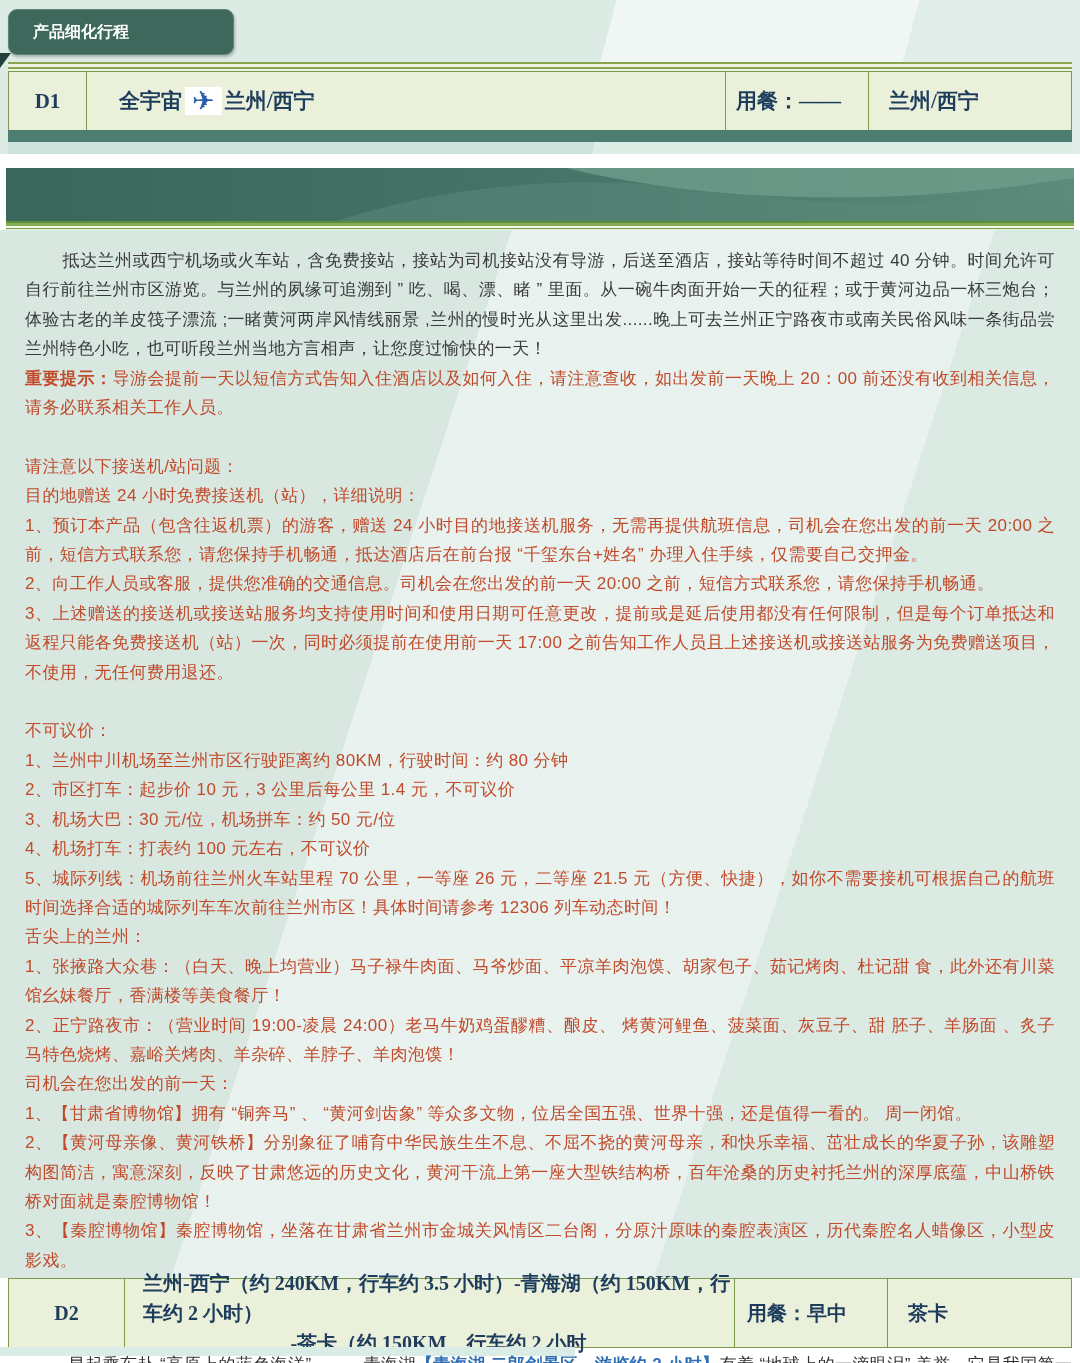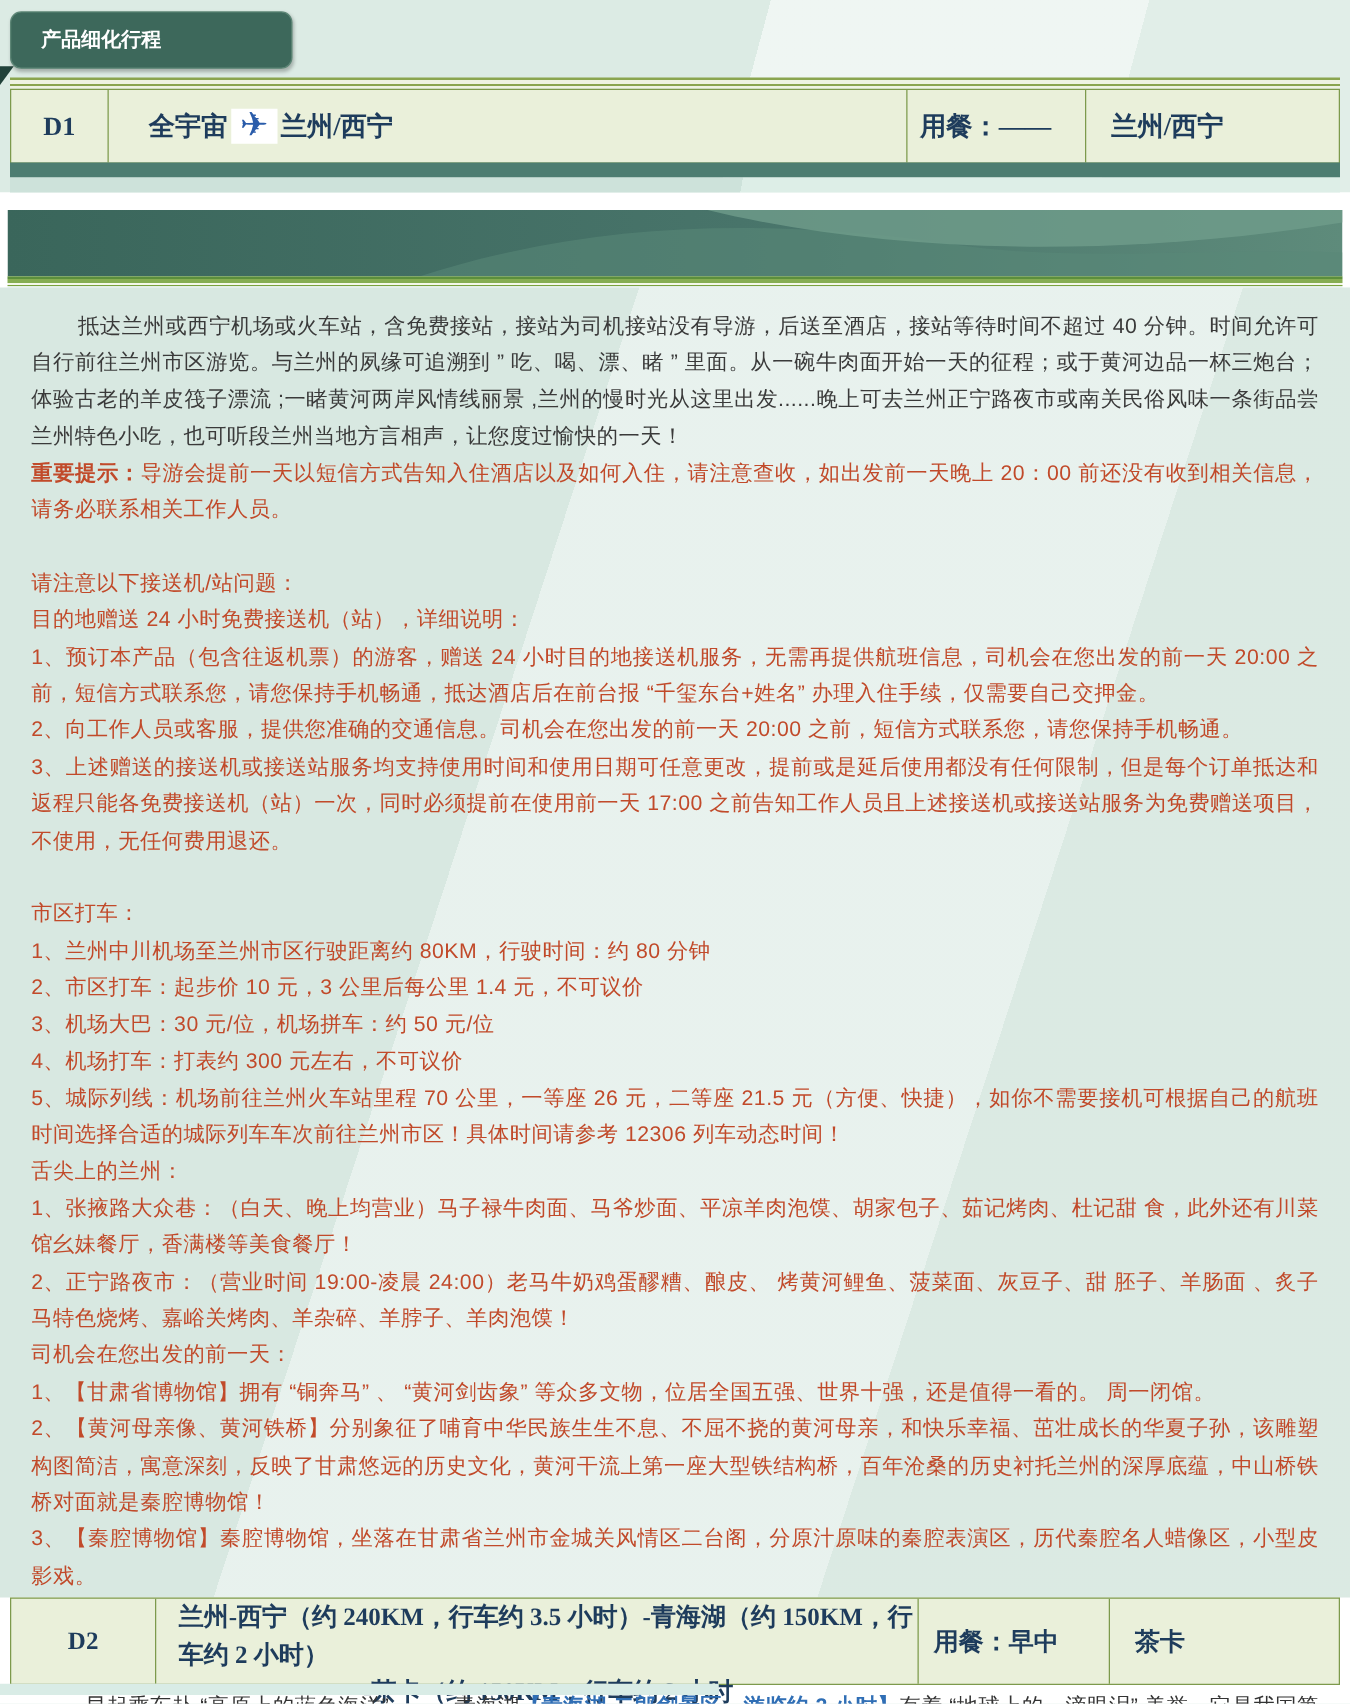--- a/index.html
+++ b/index.html
@@ -54,21 +54,21 @@
   .d1-c2{flex:1;padding-left:32px;}
   .d1-c3{width:132px;padding-left:10px;}
   .d1-c4{width:182px;padding-left:20px;}
   .plane{
     display:inline-block;background:#ffffff;color:#2a5caa;
     font-size:27px;line-height:26px;padding:1px 7px;margin:0 3px;
     font-family:"DejaVu Sans",sans-serif;font-weight:normal;
   }
   .d2-table{top:1278px;height:68px;font-size:20px;}
   .d2-c1{width:115px;}
-  .d2-c2{flex:1;padding-left:18px;flex-direction:column;align-items:flex-start;justify-content:space-between;line-height:30px;}
+  .d2-c2{flex:1;padding-left:18px;flex-direction:column;align-items:flex-start;justify-content:center;line-height:30px;}
   .d2-c3{width:140px;padding-left:12px;}
   .d2-c4{width:163px;padding-left:20px;}
 
   
   .teal-bar{top:130px;left:8px;width:1064px;height:12px;background:#4d7d71;}
   .mint-strip{
     top:142px;left:8px;width:1064px;height:12px;
     background:linear-gradient(100deg,#cde2da 55%, #ddeee7 55%);
   }
   .banner{top:168px;left:6px;width:1068px;height:53px;}
@@ -156,25 +156,25 @@
 
   <div class="abs content">
     <div class="text">
       <p class="dark indent">抵达兰州或西宁机场或火车站，含免费接站，接站为司机接站没有导游，后送至酒店，接站等待时间不超过 40 分钟。时间允许可自行前往兰州市区游览。与兰州的夙缘可追溯到 ” 吃、喝、漂、睹 ” 里面。从一碗牛肉面开始一天的征程；或于黄河边品一杯三炮台；体验古老的羊皮筏子漂流 ;一睹黄河两岸风情线丽景 ,兰州的慢时光从这里出发......晚上可去兰州正宁路夜市或南关民俗风味一条街品尝兰州特色小吃，也可听段兰州当地方言相声，让您度过愉快的一天！</p>
       <p class="red"><b>重要提示：</b><span>导游会提前一天以短信方式告知入住酒店以及如何入住，请注意查收，如出发前一天晚上 20：00 前还没有收到相关信息，请务必联系相关工作人员。</span></p>
       <p class="red gap-before">请注意以下接送机/站问题：</p>
       <p class="red">目的地赠送 24 小时免费接送机（站），详细说明：</p>
       <p class="red">1、预订本产品（包含往返机票）的游客，赠送 24 小时目的地接送机服务，无需再提供航班信息，司机会在您出发的前一天 20:00 之前，短信方式联系您，请您保持手机畅通，抵达酒店后在前台报 “千玺东台+姓名” 办理入住手续，仅需要自己交押金。</p>
       <p class="red">2、向工作人员或客服，提供您准确的交通信息。司机会在您出发的前一天 20:00 之前，短信方式联系您，请您保持手机畅通。</p>
       <p class="red">3、上述赠送的接送机或接送站服务均支持使用时间和使用日期可任意更改，提前或是延后使用都没有任何限制，但是每个订单抵达和返程只能各免费接送机（站）一次，同时必须提前在使用前一天 17:00 之前告知工作人员且上述接送机或接送站服务为免费赠送项目，不使用，无任何费用退还。</p>
-      <p class="red gap-before">市区打车：</p>
+      <p class="red gap-before">不可议价：</p>
       <p class="red">1、兰州中川机场至兰州市区行驶距离约 80KM，行驶时间：约 80 分钟</p>
       <p class="red">2、市区打车：起步价 10 元，3 公里后每公里 1.4 元，不可议价</p>
       <p class="red">3、机场大巴：30 元/位，机场拼车：约 50 元/位</p>
-      <p class="red">4、机场打车：打表约 300 元左右，不可议价</p>
+      <p class="red">4、机场打车：打表约 100 元左右，不可议价</p>
       <p class="red">5、城际列线：机场前往兰州火车站里程 70 公里，一等座 26 元，二等座 21.5 元（方便、快捷），如你不需要接机可根据自己的航班时间选择合适的城际列车车次前往兰州市区！具体时间请参考 12306 列车动态时间！</p>
       <p class="red">舌尖上的兰州：</p>
       <p class="red">1、张掖路大众巷：（白天、晚上均营业）马子禄牛肉面、马爷炒面、平凉羊肉泡馍、胡家包子、茹记烤肉、杜记甜 食，此外还有川菜馆幺妹餐厅，香满楼等美食餐厅！</p>
       <p class="red">2、正宁路夜市：（营业时间 19:00-凌晨 24:00）老马牛奶鸡蛋醪糟、酿皮、 烤黄河鲤鱼、菠菜面、灰豆子、甜 胚子、羊肠面 、炙子马特色烧烤、嘉峪关烤肉、羊杂碎、羊脖子、羊肉泡馍！</p>
       <p class="red">司机会在您出发的前一天：</p>
       <p class="red">1、【甘肃省博物馆】拥有 “铜奔马” 、 “黄河剑齿象” 等众多文物，位居全国五强、世界十强，还是值得一看的。 周一闭馆。</p>
       <p class="red">2、【黄河母亲像、黄河铁桥】分别象征了哺育中华民族生生不息、不屈不挠的黄河母亲，和快乐幸福、茁壮成长的华夏子孙，该雕塑构图简洁，寓意深刻，反映了甘肃悠远的历史文化，黄河干流上第一座大型铁结构桥，百年沧桑的历史衬托兰州的深厚底蕴，中山桥铁桥对面就是秦腔博物馆！</p>
       <p class="red">3、【秦腔博物馆】秦腔博物馆，坐落在甘肃省兰州市金城关风情区二台阁，分原汁原味的秦腔表演区，历代秦腔名人蜡像区，小型皮影戏。</p>
     </div>
   </div>

